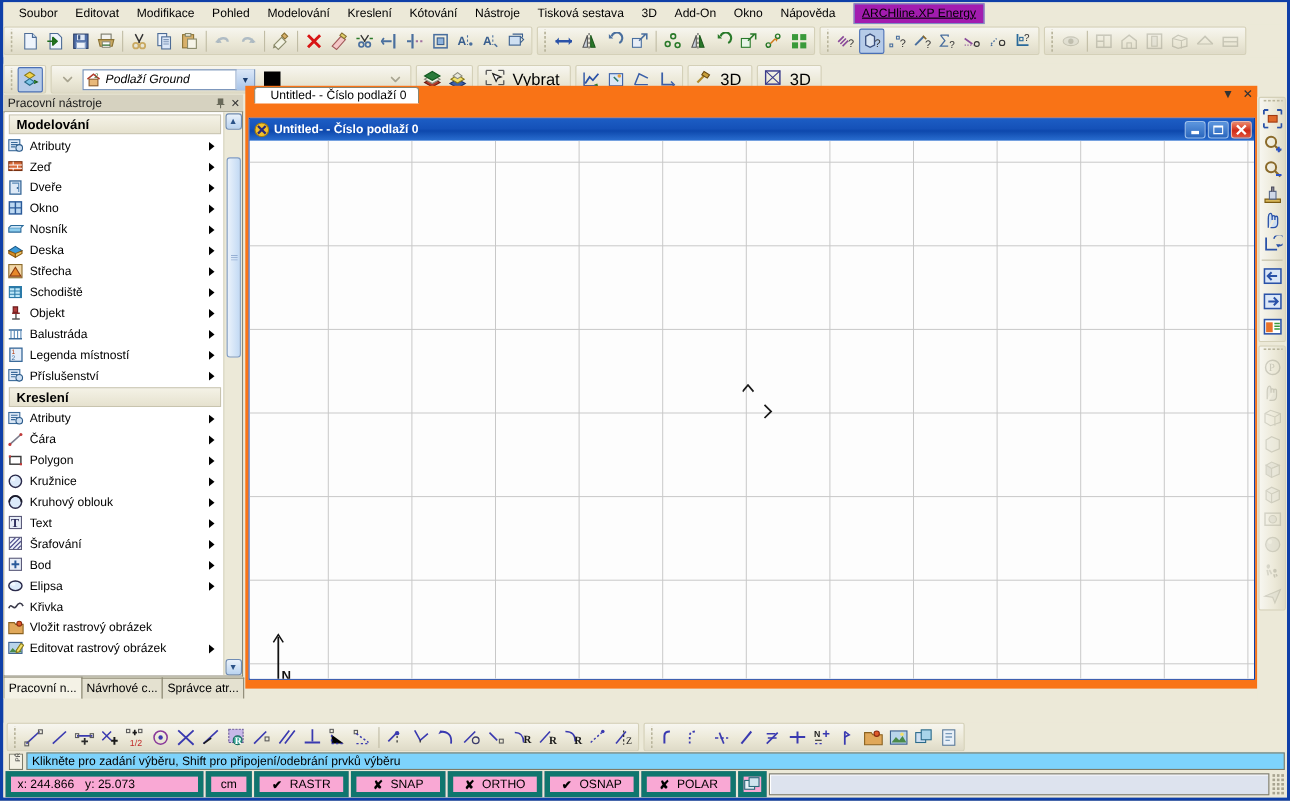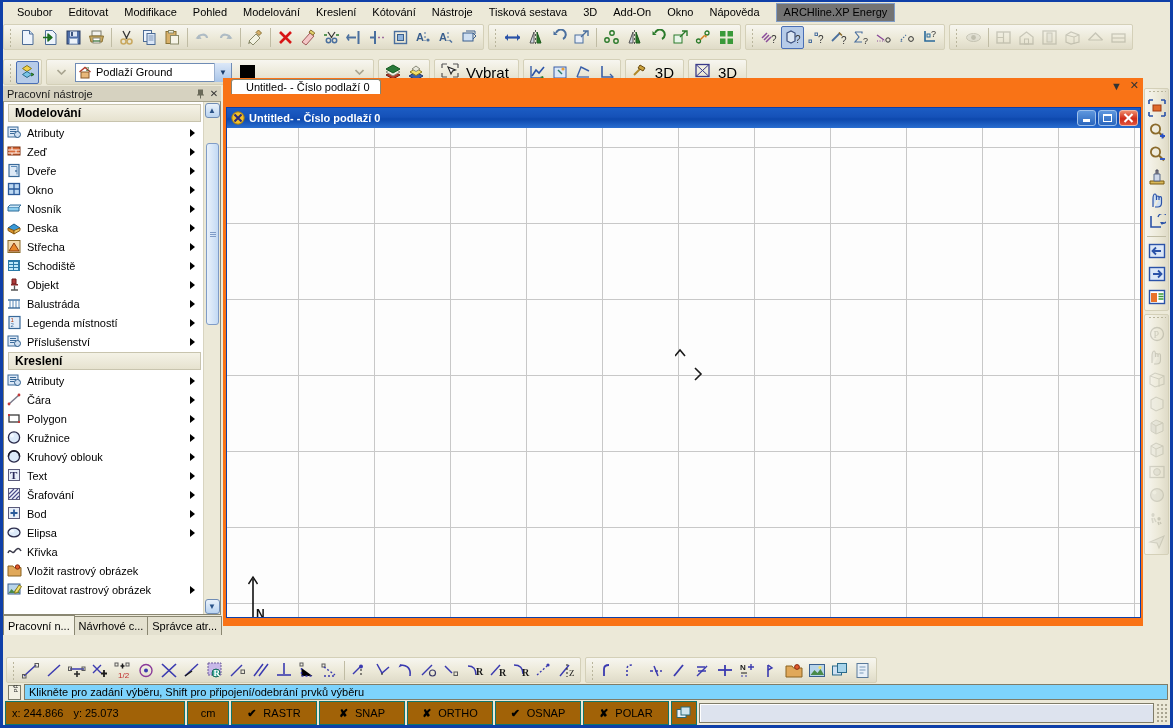--- a/index.html
+++ b/index.html
@@ -30,23 +30,24 @@
     padding-left: 6px;
   }
   .menu-item {
     padding: 2px 8px 3px 8px;
     font-size: 11px; color: #000; white-space: nowrap;
     line-height: 14px;
     cursor: default;
   }
   .menu-item.boxed {
     border: 1px solid #7f9cc7;
-    background: #737373;
+    background: #a21caf;
     margin-left: 8px;
     padding: 1px 7px 2px 7px;
+    text-decoration: underline;
   }
 
   
   .toolbar-row {
     position: absolute; left: 0; right: 0;
     background: #ece9d8;
     display: flex; align-items: center;
   }
   #toolbar1 { top: 20px; height: 30px; }
   #toolbar2 { top: 56px; height: 28px; }
@@ -83,20 +84,21 @@
   .combo-ghost {
     width: 24px; height: 20px; flex: none;
     display:flex; align-items:center; justify-content:center;
     color:#a8a490;
   }
   .layer-combo {
     display: flex; align-items: center; flex: none;
     border: 1px solid #6f8cb5;
     height: 19px; background: #fff;
     margin-left: 2px;
+    font-style: italic;
   }
   .layer-combo .lc-icon { width: 18px; height: 19px; display:flex;align-items:center;justify-content:center; }
   .layer-combo .lc-text {
     width: 120px; font-size: 11px; color: #000;
     padding-left: 2px; white-space: nowrap; overflow: hidden;
   }
   .layer-combo .lc-arrow {
     width: 17px; height: 19px;
     background: linear-gradient(to bottom,#dce8f8,#a8c4e8);
     border-left: 1px solid #9ab0cf;
@@ -325,22 +327,22 @@
   }
   #statusbar {
     position: absolute; left: 0; bottom: 0; right: 0; height: 24px;
     background: #ece9d8;
     display: flex; align-items: center;
     padding: 1px 2px;
     gap: 2px;
   }
   .sb-cell {
     height: 24px;
-    border: 1px solid #0f766e;
-    background: #a16207;
+    border: 5px solid #0f766e;
+    background: #f9a8d4;
     display: flex; align-items: center; justify-content: center;
     font-size: 11px; color: #000;
     padding: 0 8px;
     white-space: nowrap;
     flex: none;
   }
   .sb-coords { width: 180px; justify-content: flex-start; gap: 10px; padding-left: 6px; }
   .sb-coords span { font-size: 11px; }
   .sb-unit { width: 42px; }
   .sb-toggle { min-width: 86px; gap: 7px; }

